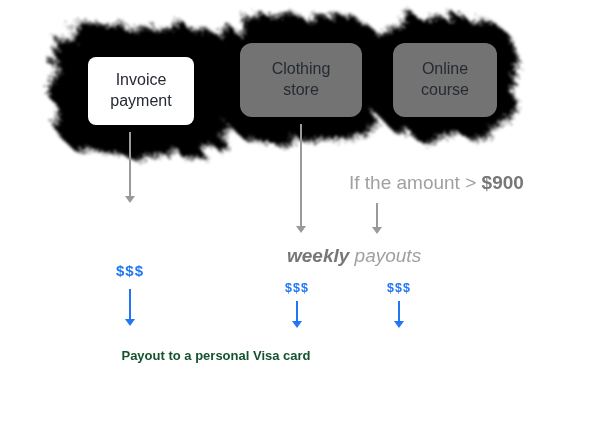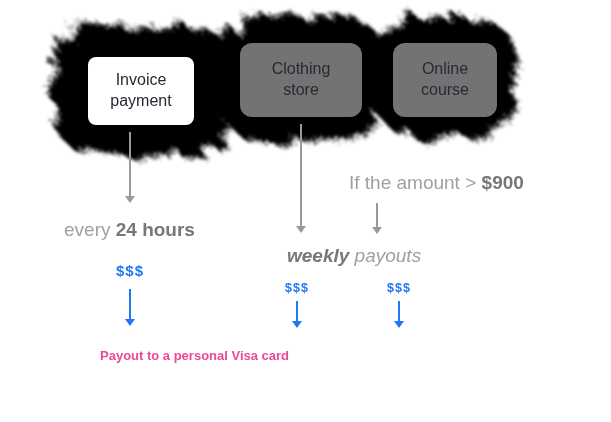--- a/index.html
+++ b/index.html
@@ -88,21 +88,22 @@
   #money-1 { left: 108px; top: 262px; width: 44px; font-size: 15px; }
   #money-2 { left: 282px; top: 281px; width: 30px; font-size: 12.5px; }
   #money-3 { left: 384px; top: 281px; width: 30px; font-size: 12.5px; }
 
   
   .payout {
     position: absolute;
     z-index: 3;
     font-size: 13px;
     font-weight: 700;
-    color: #ec4899;
+    color: #14532d;
+    text-align: center;
     white-space: nowrap;
   }
   #payout-left  { left: 100px; top: 348px; width: 232px; }
   #payout-right { left: 372px; top: 348px; width: 208px; }
 </style>
 </head>
 <body>
 
 <div class="canvas">
 
@@ -133,23 +134,20 @@
   </div>
   <div class="node node-blue" id="node-online">
     <span>Online</span>
     <span>course</span>
   </div>
 
   <div class="arrow-v arrow-gray" id="arr-invoice"></div>
   <div class="arrow-v arrow-gray" id="arr-clothing"></div>
   <div class="arrow-v arrow-gray" id="arr-cond"></div>
 
-  <div class="caption" id="cap-every">
-    <span>every </span><b>24 hours</b>
-  </div>
 
   <div class="caption" id="cap-cond">
     <span>If the amount &gt; </span><b>$900</b>
   </div>
 
   <div class="caption" id="cap-weekly">
     <b>weekly</b><span> payouts</span>
   </div>
 
   <div class="money" id="money-1">$$$</div>

